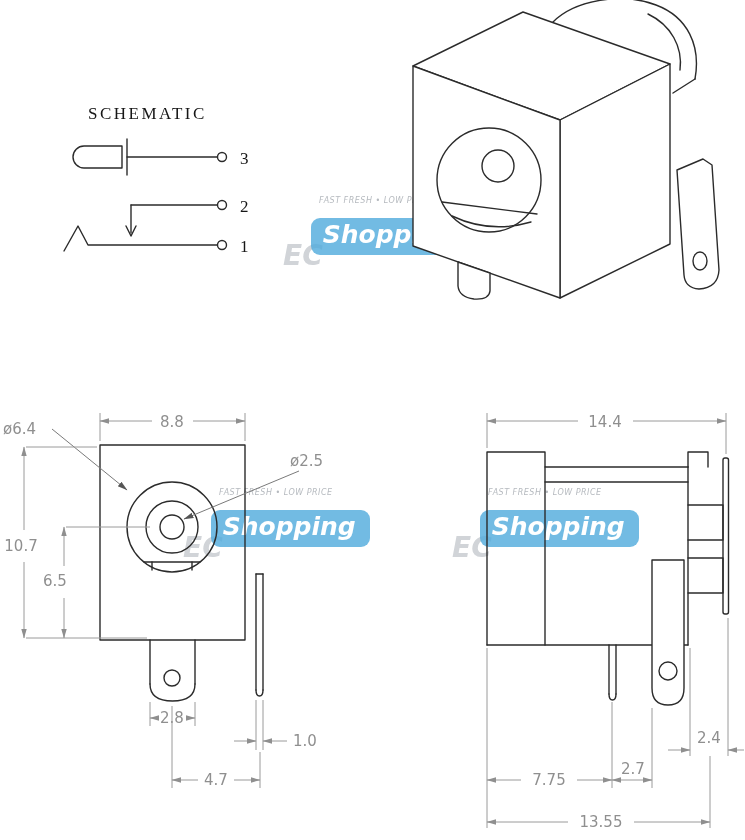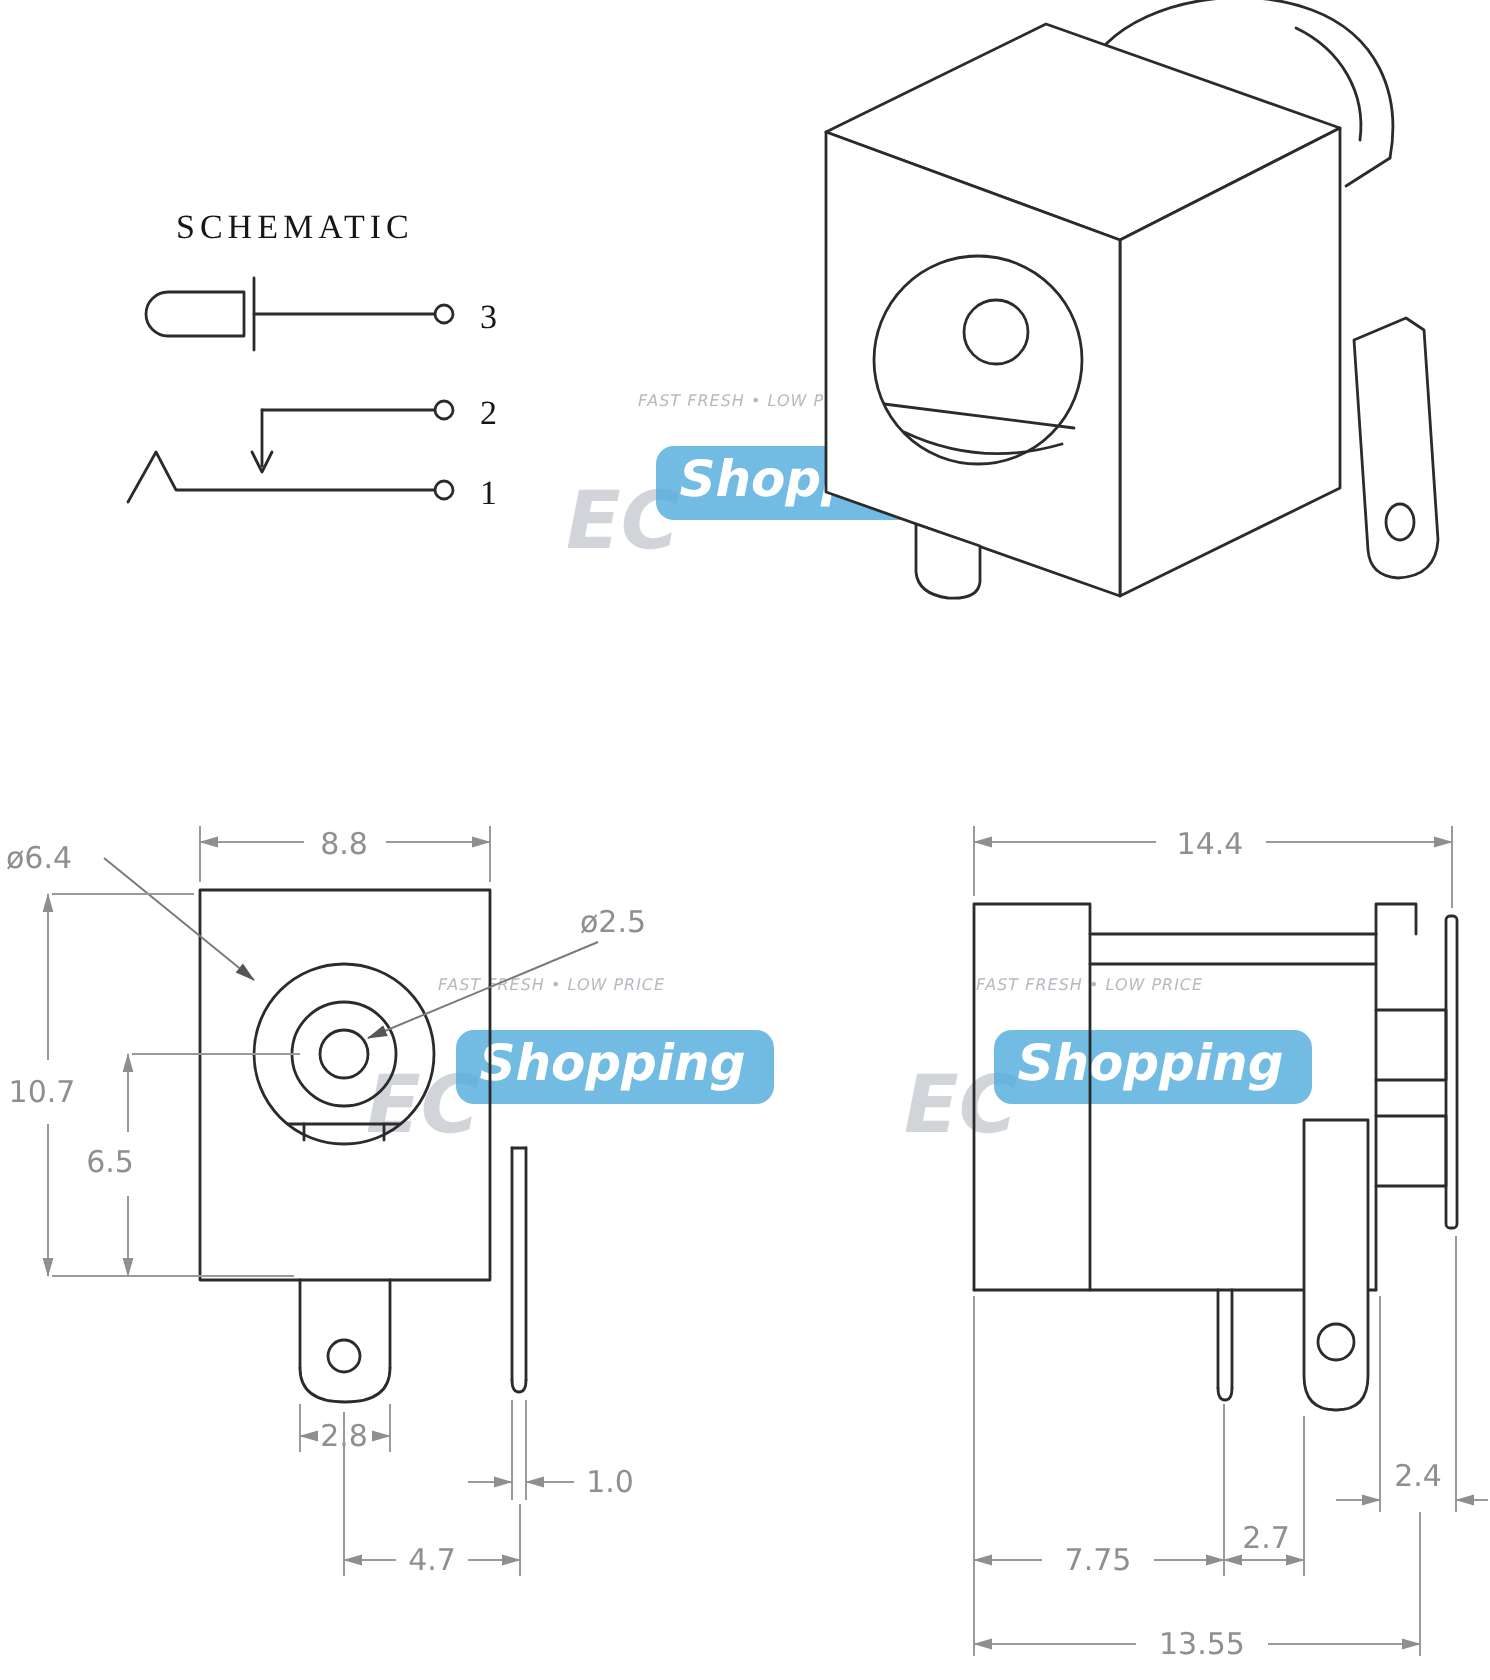--- a/index.html
+++ b/index.html
@@ -5,21 +5,21 @@
   * { margin:0; padding:0; box-sizing:border-box; }
   html,body { background:#ffffff; }
   body { width:745px; height:840px; font-family:"DejaVu Sans", sans-serif; }
   .page { position:relative; width:745px; height:840px; background:#fff; overflow:hidden; }
   .drawing { position:absolute; left:0; top:0; }
 
   
   .watermark { position:absolute; opacity:.85; }
   .wm-tag { font-size:8px; color:#a9aeb4; letter-spacing:.5px; margin-left:36px; margin-bottom:1px; font-style:italic; white-space:nowrap; }
   .wm-row { display:flex; align-items:center; }
-  .wm-ec { font-size:40px; font-weight:bold; font-style:italic; color:#c9cdd2; line-height:.8; margin-right:-12px; text-shadow:0 0 1px #fff;margin-top:39px; }
+  .wm-ec { font-size:28px; font-weight:bold; font-style:italic; color:#c9cdd2; line-height:.8; margin-right:-12px; text-shadow:0 0 1px #fff;margin-top:39px; }
   .wm-pill { background:rgba(52,158,215,.82); color:#fff; font-style:italic; font-weight:bold; font-size:25px; padding:4px 14px 8px 12px; border-radius:9px; line-height:1; white-space:nowrap; }
 
   
   .o  { fill:none; stroke:#2b2b2b; stroke-width:1.4; stroke-linecap:round; stroke-linejoin:round; }
   .of { fill:#ffffff; stroke:#2b2b2b; stroke-width:1.4; stroke-linejoin:round; }
   .fw { fill:#ffffff; stroke:none; }
   .d  { fill:none; stroke:#9a9a9a; stroke-width:1; }
   .ld { fill:none; stroke:#7a7a7a; stroke-width:1; }
   .dt { fill:#8f8f8f; font-size:15px; font-family:"DejaVu Sans", sans-serif; }
   .st { fill:#161616; font-family:"Liberation Serif","DejaVu Serif", serif; font-size:17px; }

